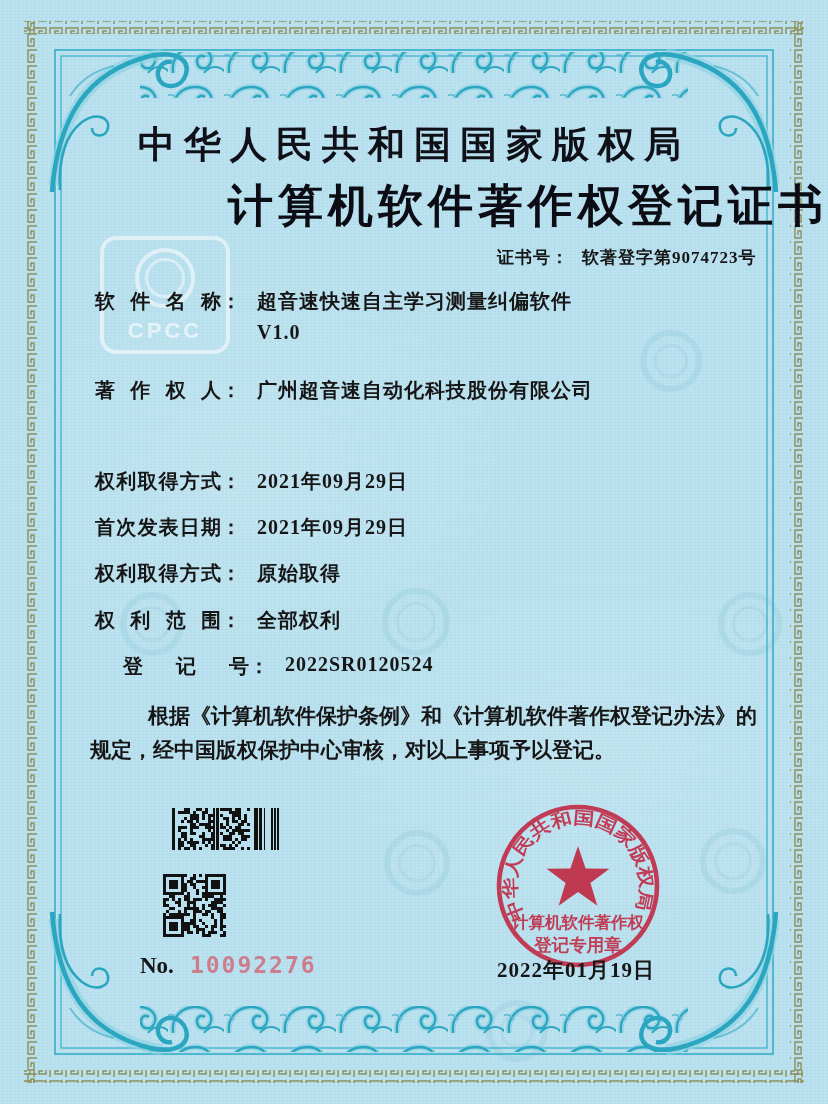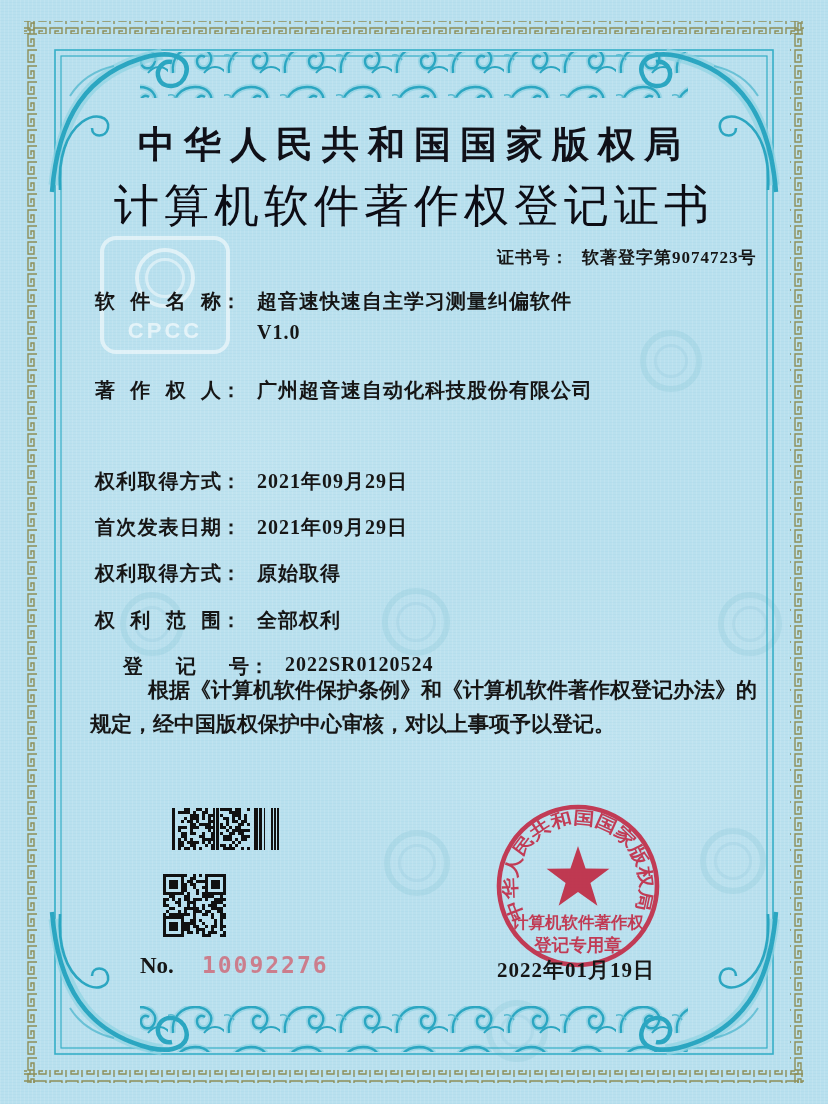--- a/index.html
+++ b/index.html
@@ -27,38 +27,38 @@
   .cpcc{position:absolute;left:100px;top:236px;width:122px;height:110px;
     border:4px solid rgba(255,255,255,0.55);border-radius:16px;}
   .cpcc .c-ring{position:absolute;left:31px;top:8px;width:52px;height:52px;border:4px solid rgba(255,255,255,0.55);border-radius:50%;}
   .cpcc .c-ring::after{content:"";position:absolute;inset:6px;border:3px solid rgba(255,255,255,0.45);border-radius:50%;}
   .cpcc .c-txt{position:absolute;left:0;right:0;bottom:6px;text-align:center;
     font-family:"Liberation Sans","DejaVu Sans",sans-serif;font-weight:700;font-size:22px;
     letter-spacing:3px;color:rgba(255,255,255,0.60);}
 
   .authority{position:absolute;left:0;right:0;top:120px;text-align:center;
     font-size:37px;font-weight:700;letter-spacing:9px;color:#101018;}
-  .cert-title{position:absolute;left:0;right:0;top:176px;text-align:center;
-    font-size:45px;font-weight:400;letter-spacing:5px;color:#0c0c14;}
+  .cert-title{position:absolute;left:0;right:0;top:176px;text-align:right;
+    font-size:45px;font-weight:700;letter-spacing:5px;color:#0c0c14;}
   .certno{position:absolute;left:497px;top:246px;font-size:17px;font-weight:700;letter-spacing:1px;}
   .certno .v{margin-left:13px;}
 
   .row{position:absolute;left:95px;font-size:20px;font-weight:700;}
   .row .lbl{display:inline-block;width:126px;text-align:justify;text-align-last:justify;}
   .row .colon{display:inline-block;}
   .row .val{position:absolute;left:162px;top:0;white-space:nowrap;letter-spacing:1px;}
   .row .val .l2{letter-spacing:1px;margin-top:6px;}
 
-  .statement{position:absolute;left:90px;top:676px;width:684px;font-size:21px;font-weight:700;}
+  .statement{position:absolute;left:90px;top:702px;width:684px;font-size:21px;font-weight:700;}
   .statement .s1{padding-left:58px;}
   .statement .s2{margin-top:6px;}
 
   .serial{position:absolute;left:140px;top:952px;font-size:23px;font-weight:700;}
   .serial .num{font-family:"DejaVu Sans Mono","Liberation Mono",monospace;
-    color:#cf6d7c;font-size:23px;font-weight:700;letter-spacing:2px;margin-left:28px;opacity:.85;}
+    color:#cf6d7c;font-size:23px;font-weight:700;letter-spacing:2px;margin-left:16px;opacity:.85;}
   .issue-date{position:absolute;left:497px;top:956px;font-size:21px;font-weight:700;letter-spacing:1px;}
 
   .barcode{position:absolute;left:158px;top:808px;width:122px;height:42px;}
   .qrcode{position:absolute;left:163px;top:874px;width:63px;height:63px;}
   .seal{position:absolute;left:492px;top:800px;width:176px;height:172px;}
 </style>
 </head>
 <body>
 
 <div class="page">

